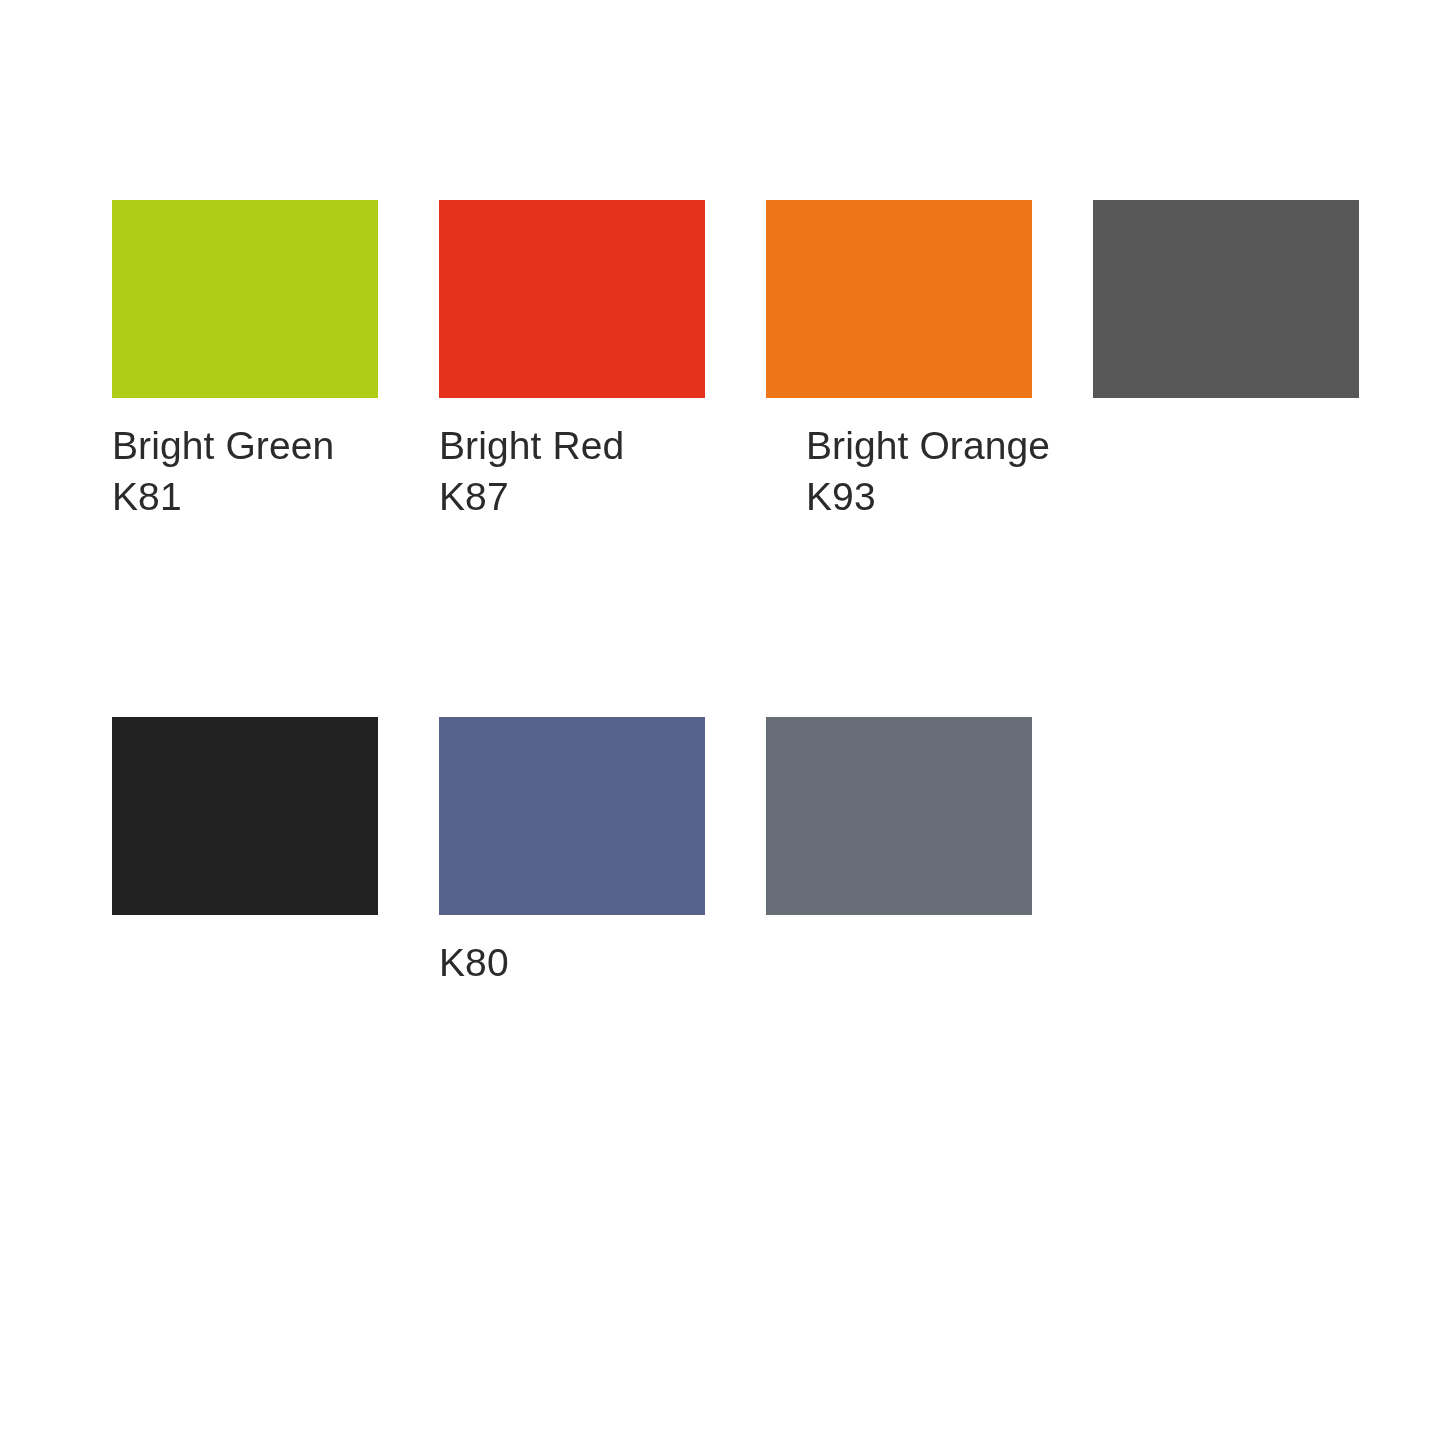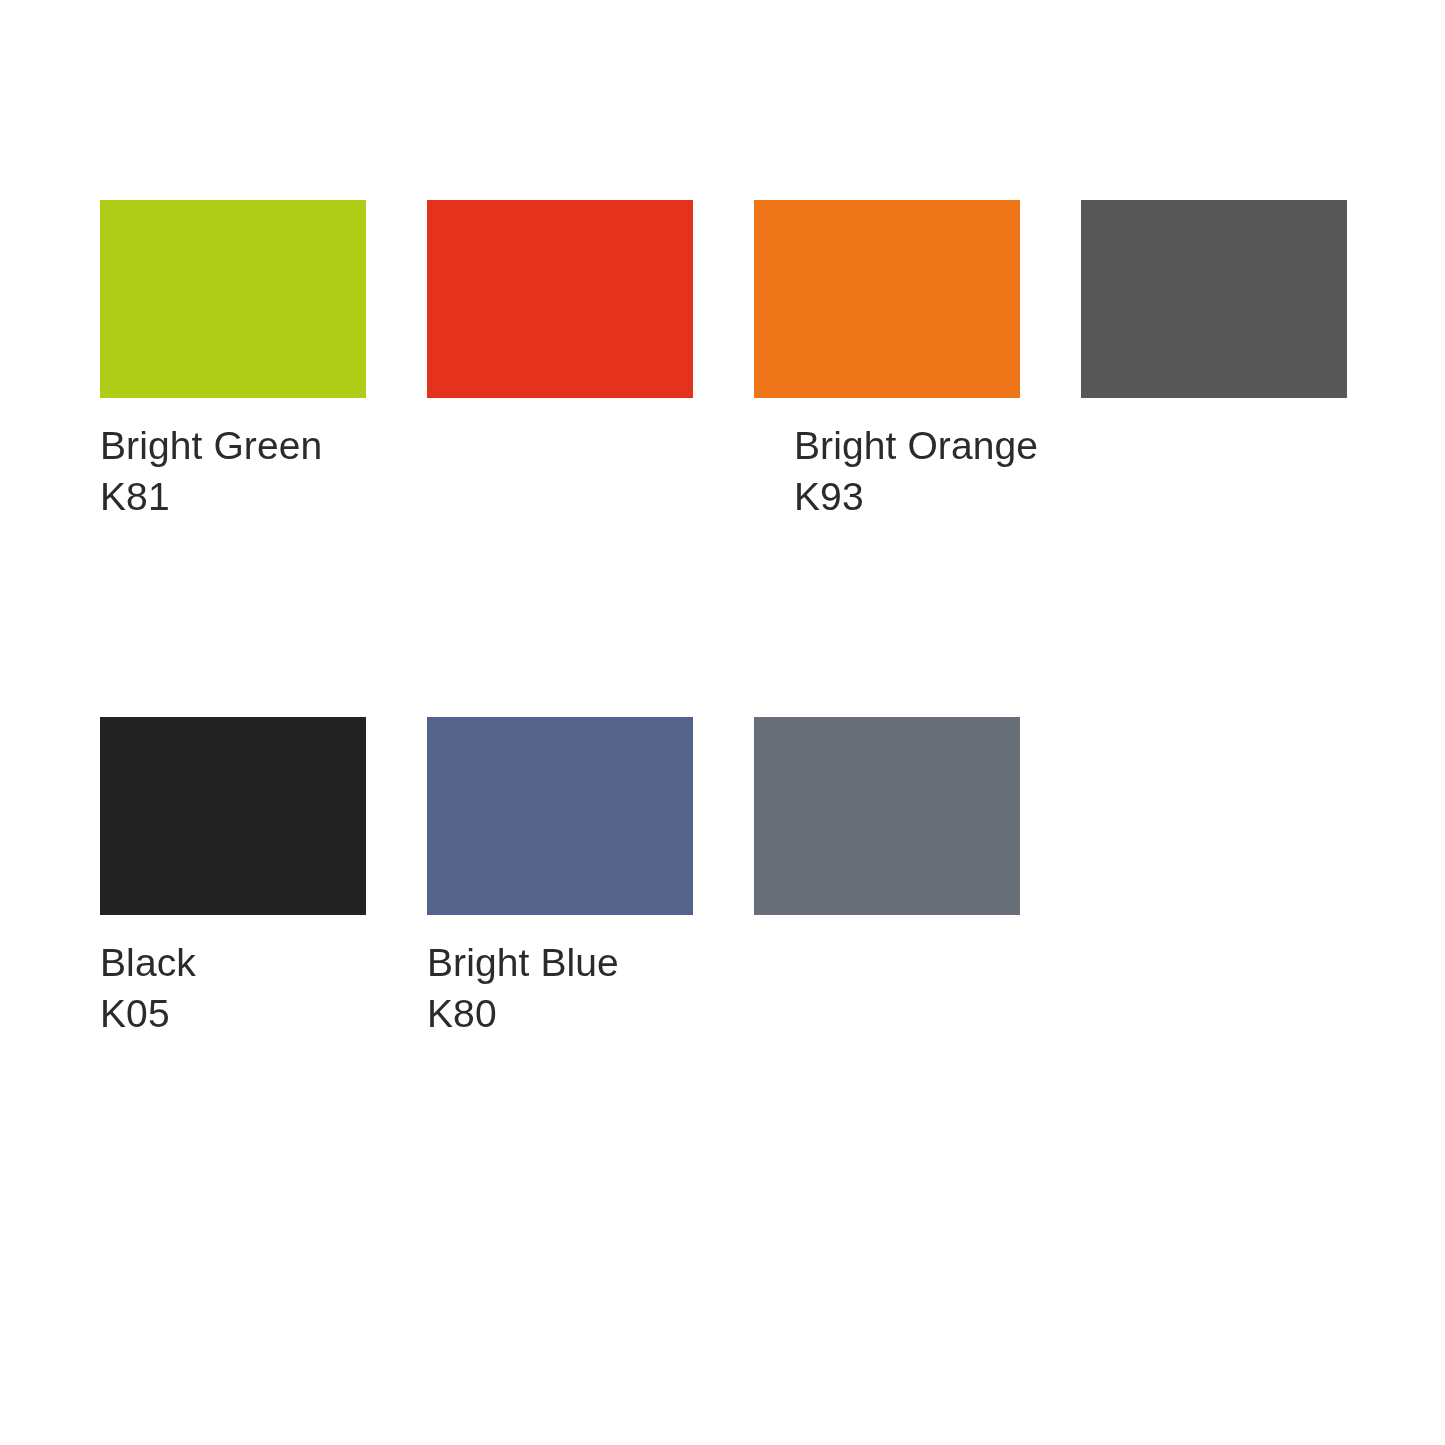--- a/index.html
+++ b/index.html
@@ -18,21 +18,21 @@
   .palette-sheet {
     position: relative;
     width: 1445px;
     height: 1445px;
     background: #ffffff;
     box-sizing: border-box;
   }
 
   .swatch-grid {
     position: absolute;
-    left: 100px;
+    left: 112px;
     top: 200px;
     width: 1232px;
     display: grid;
     grid-template-columns: repeat(4, 266px);
     column-gap: 61px;
     row-gap: 194px;
   }
 
   .swatch-cell {
     width: 266px;
@@ -82,34 +82,34 @@
 <body>
 
 <div class="palette-sheet">
   <div class="swatch-grid" id="swatch-grid">
       <div class="swatch-cell">
         <div class="swatch-chip" style="background: rgb(175, 204, 22);"></div>
         <div class="swatch-caption"><span class="swatch-name">Bright Green</span><span class="swatch-code">K81</span></div>
       </div>
       <div class="swatch-cell">
         <div class="swatch-chip" style="background: rgb(229, 50, 29);"></div>
+        <div class="swatch-caption"><span class="swatch-name">Bright Red</span><span class="swatch-code">K87</span></div>
       </div>
       <div class="swatch-cell wrap-name">
         <div class="swatch-chip" style="background: rgb(238, 117, 24);"></div>
         <div class="swatch-caption"><span class="swatch-name">Bright Orange</span><span class="swatch-code">K93</span></div>
       </div>
       <div class="swatch-cell">
         <div class="swatch-chip" style="background: rgb(87, 87, 87);"></div>
         <div class="swatch-caption"></div>
       </div>
       <div class="swatch-cell">
         <div class="swatch-chip" style="background: rgb(34, 34, 34);"></div>
-        <div class="swatch-caption"><span class="swatch-name">Black</span><span class="swatch-code">K05</span></div>
       </div>
       <div class="swatch-cell">
         <div class="swatch-chip" style="background: rgb(85, 99, 138);"></div>
-        <div class="swatch-caption"><span class="swatch-name">Bright Blue</span><span class="swatch-code">K80</span></div>
+        <div class="swatch-caption"><span class="swatch-code">K80</span></div>
       </div>
       <div class="swatch-cell">
         <div class="swatch-chip" style="background: rgb(103, 110, 119);"></div>
       </div>
     </div>
 </div>
 
 </body></html>

